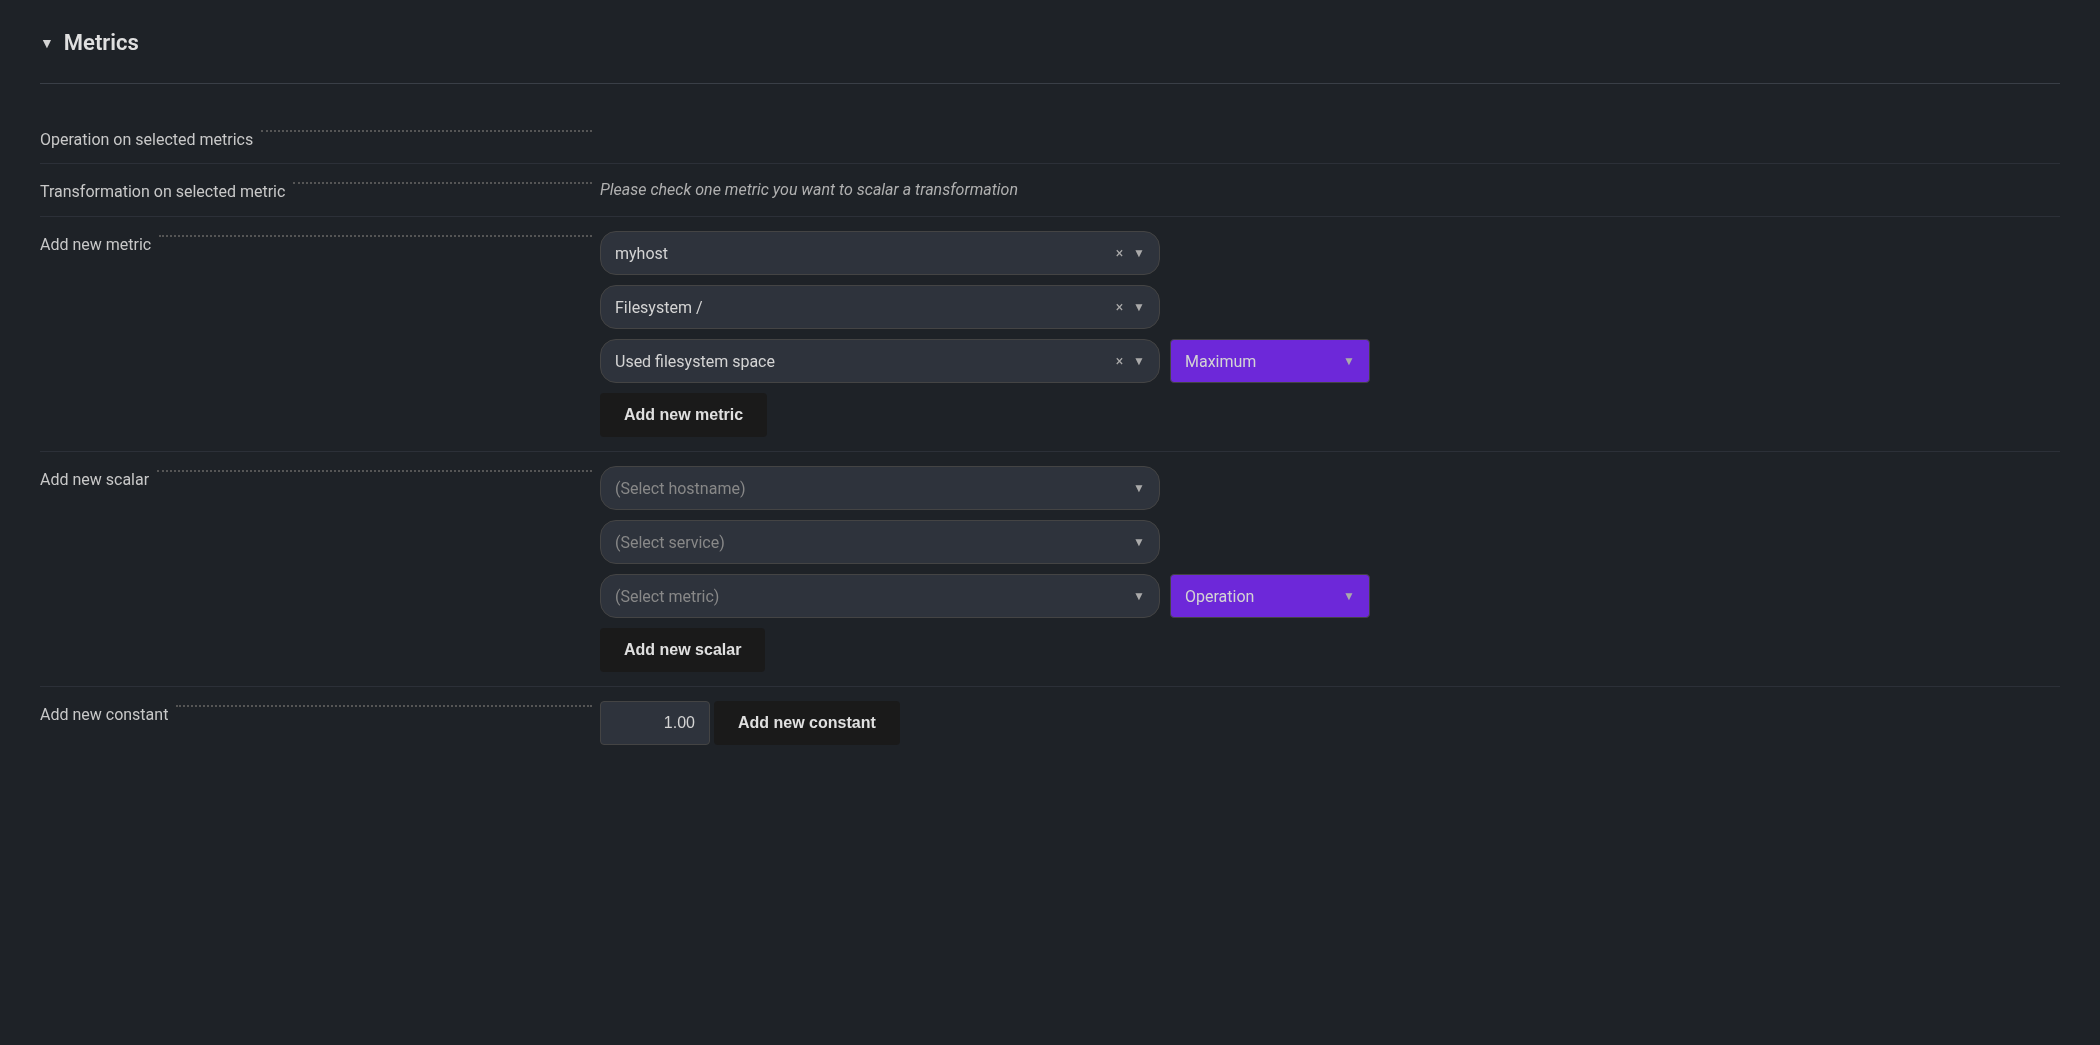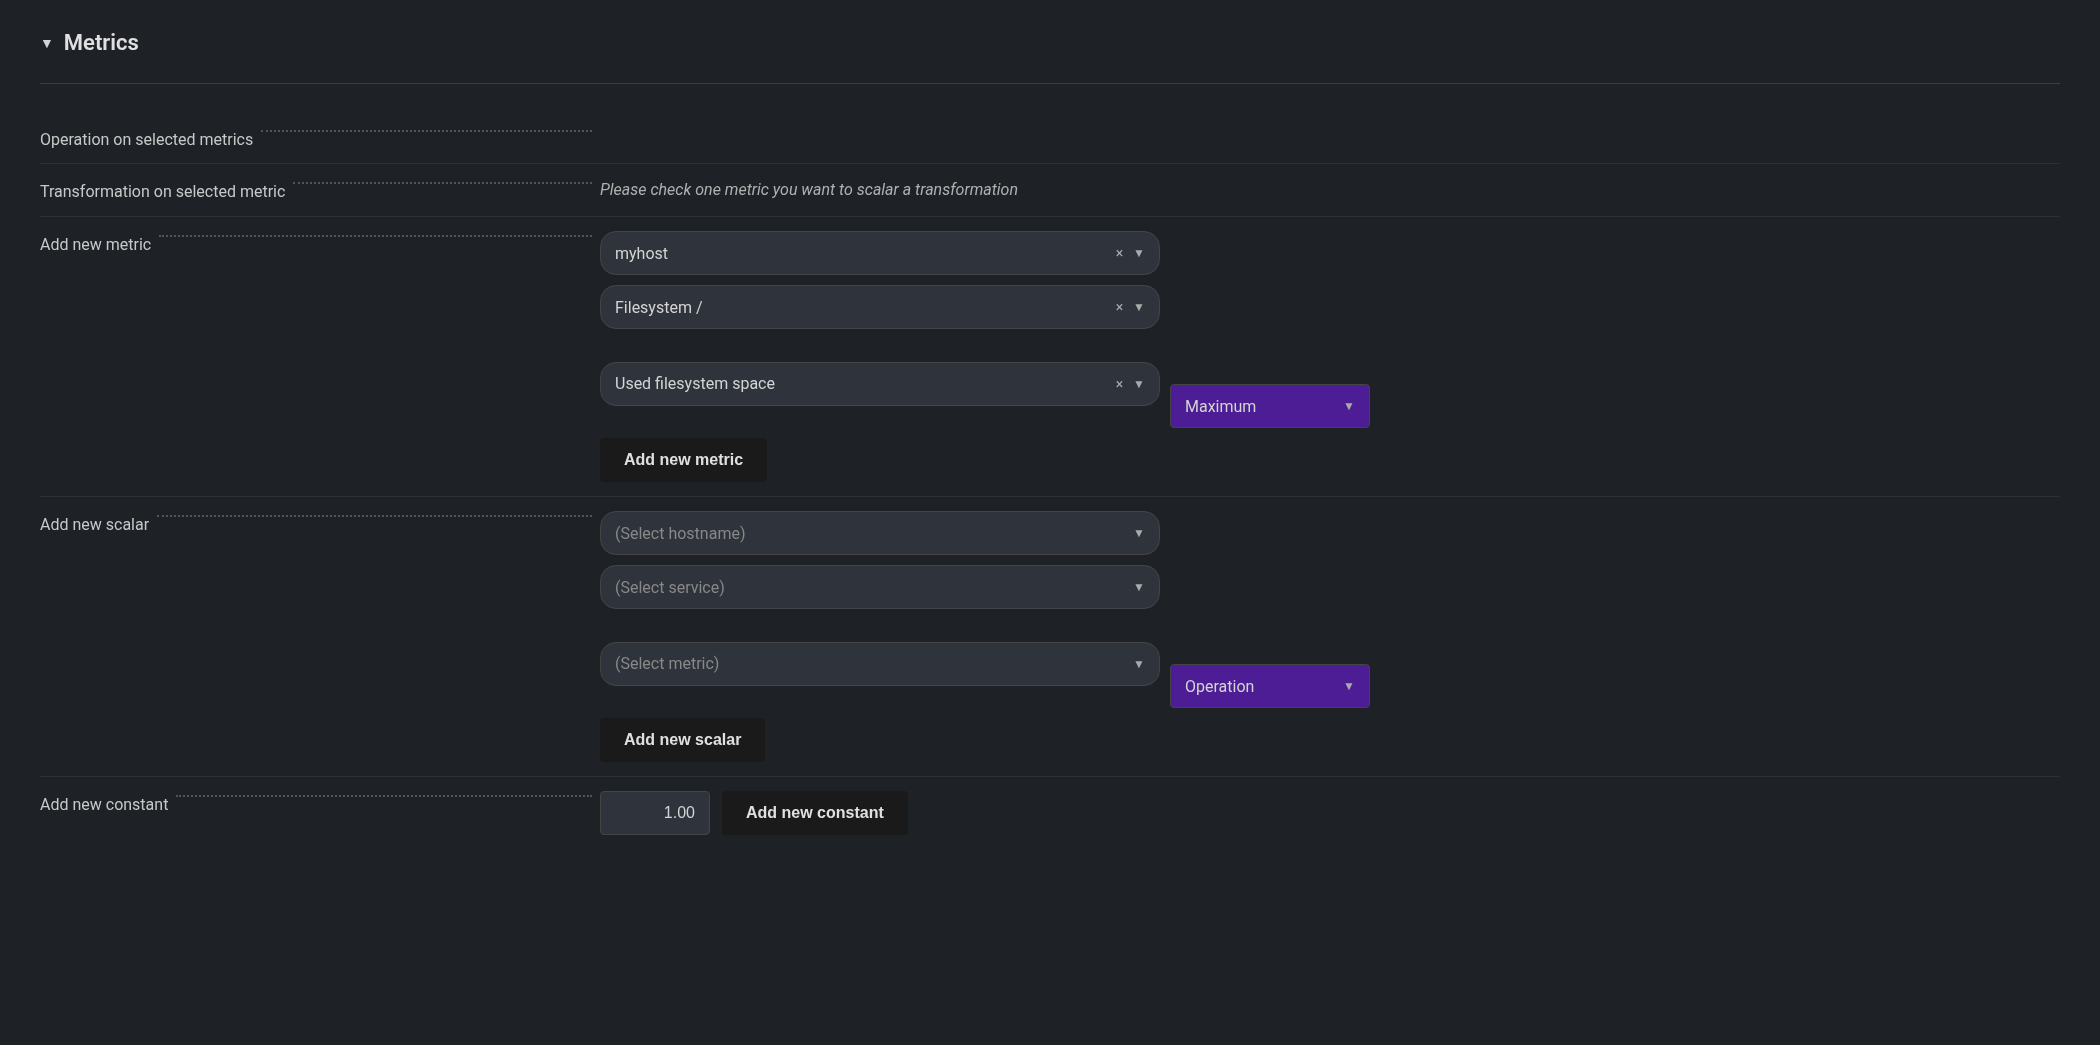--- a/index.html
+++ b/index.html
@@ -132,53 +132,52 @@
       cursor: pointer;
       padding: 0 2px;
     }
 
     .chevron {
       color: #aaa;
       font-size: 12px;
     }
 
     .dropdown-secondary {
-      background-color: #4c1d95;
+      background-color: #6d28d9;
       border: 1px solid #444;
       border-radius: 4px;
       color: #d4d4d4;
       padding: 10px 14px;
       font-size: 16px;
       cursor: pointer;
       display: flex;
       align-items: center;
       justify-content: space-between;
       width: 200px;
       height: 44px;
-      margin-top: 45px;
     }
 
     .add-btn {
       background-color: #1a1a1a;
       color: #e0e0e0;
       border: none;
       border-radius: 4px;
       padding: 10px 24px;
       font-size: 16px;
       font-weight: 700;
       cursor: pointer;
       white-space: nowrap;
       height: 44px;
       align-self: flex-start;
     }
 
     .constant-row {
       display: flex;
       align-items: center;
-      gap: 12px;
+      gap: 4px;
     }
 
     .constant-input {
       background-color: #2e333c;
       border: 1px solid #444;
       border-radius: 4px;
       color: #d4d4d4;
       padding: 10px 14px;
       font-size: 16px;
       width: 110px;

